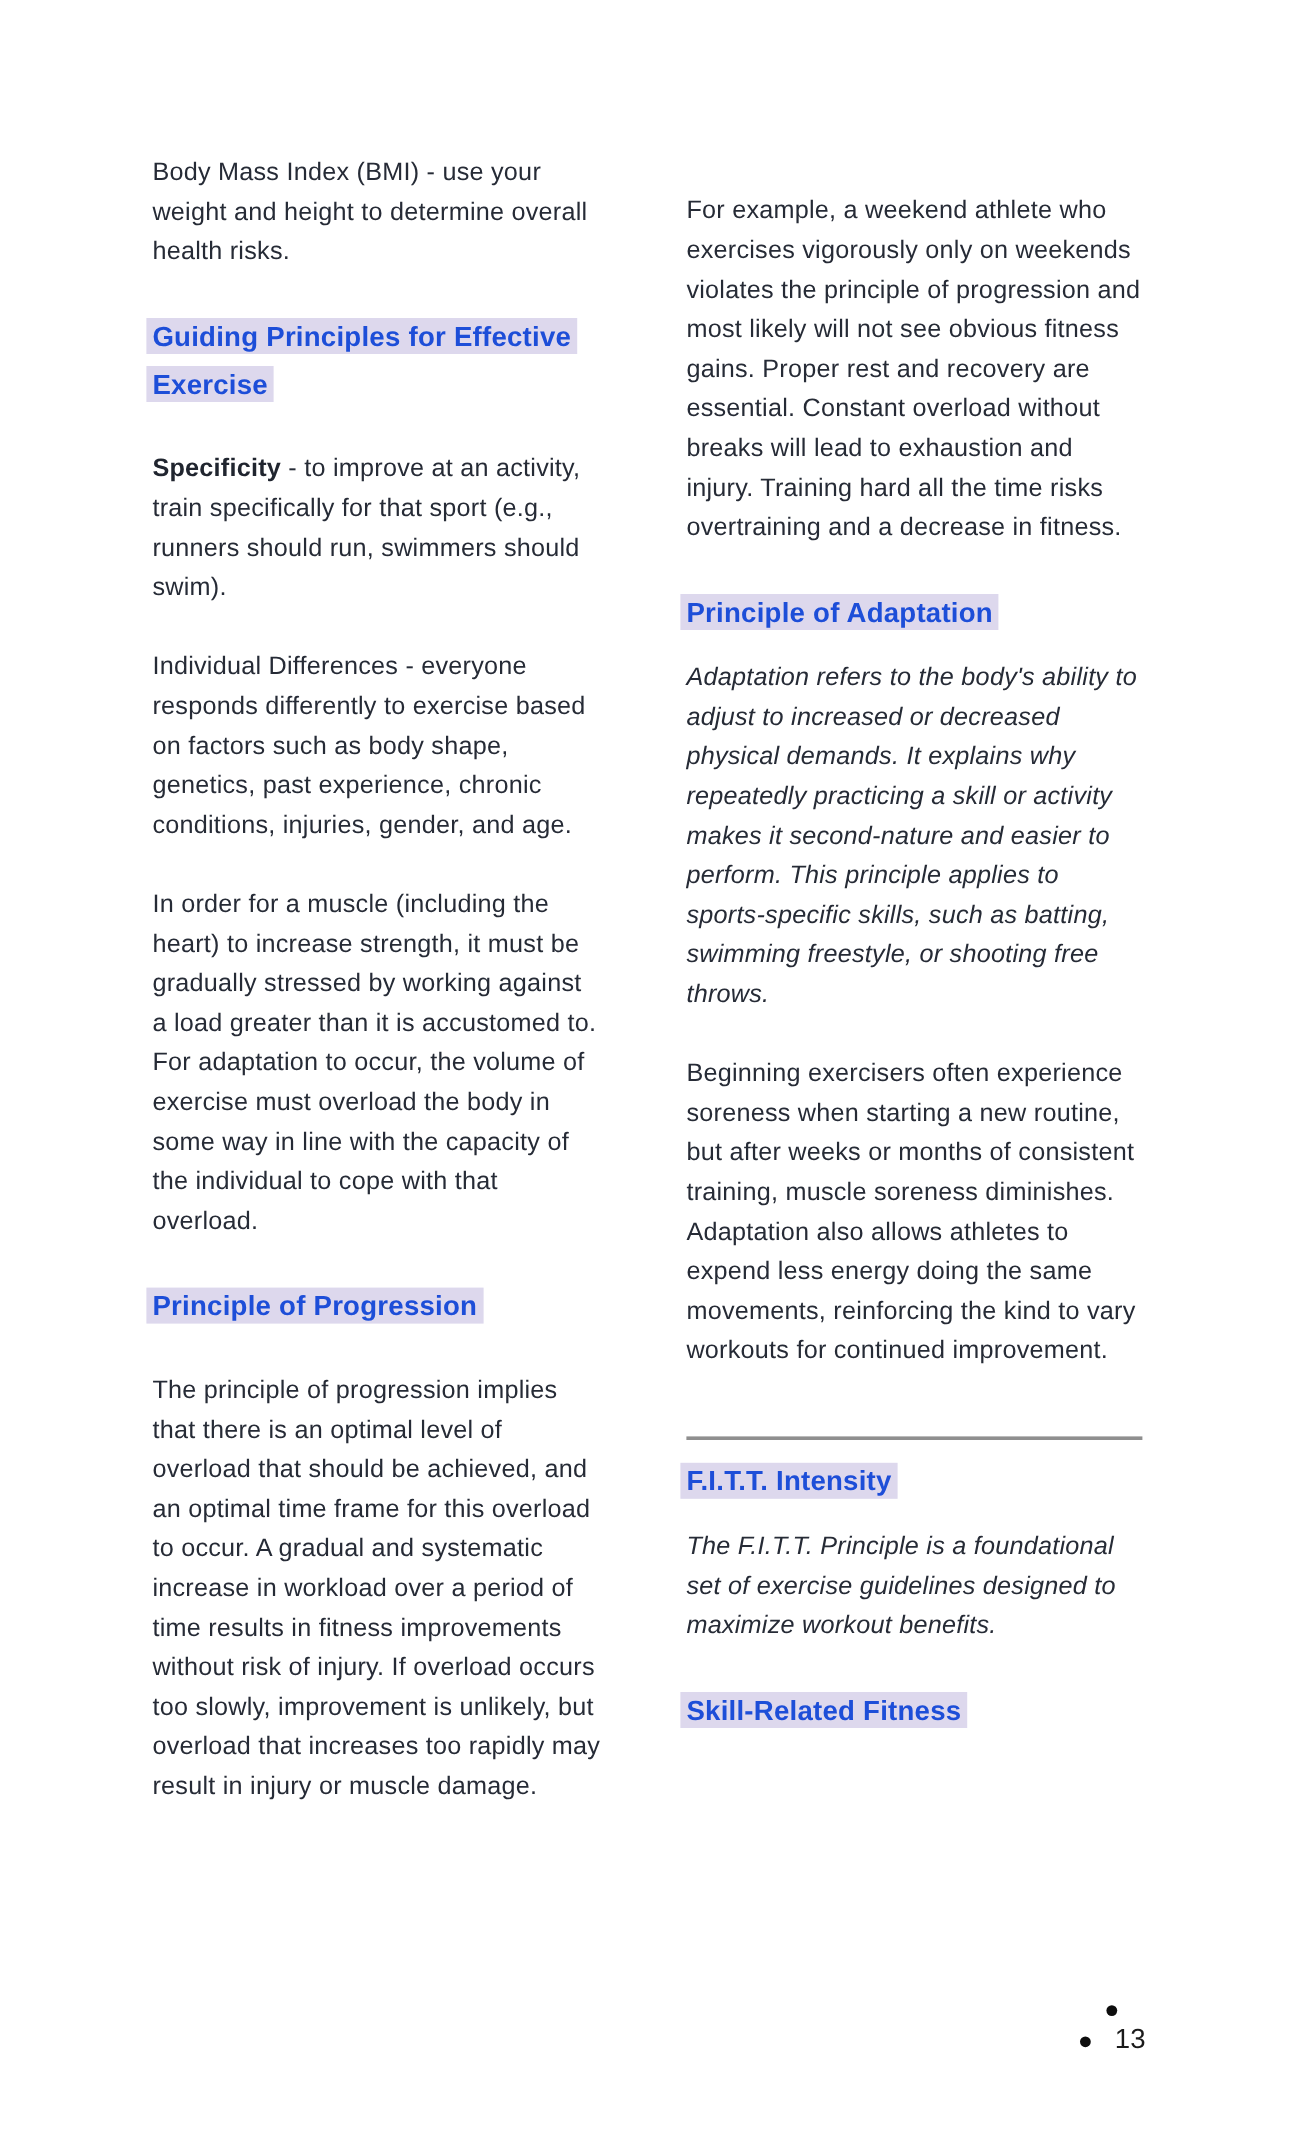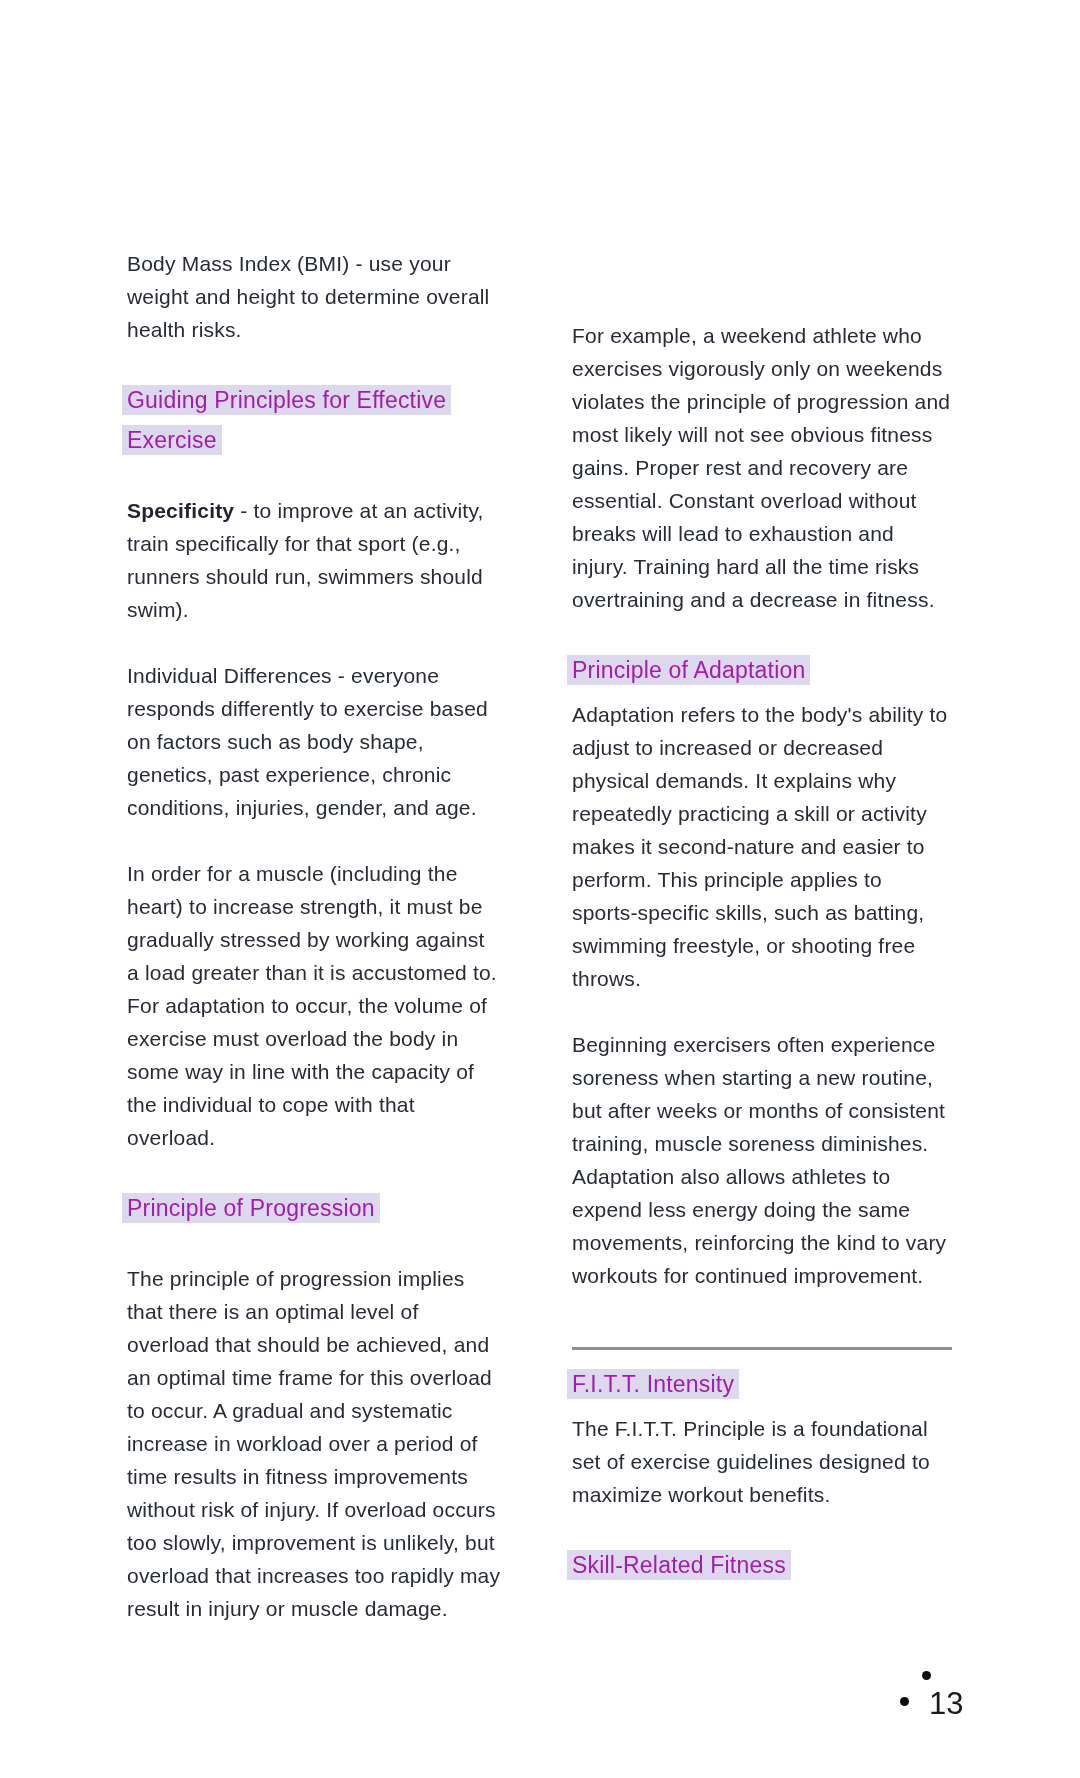--- a/index.html
+++ b/index.html
@@ -14,54 +14,54 @@
     font-family: "Liberation Sans", sans-serif;
     color: #262b36;
     overflow: hidden;
   }
   .page {
     box-sizing: border-box;
     width: 1080px;
     height: 1778px;
     padding: 127px 0 0 127px;
     display: flex;
-    align-items: center;
+    align-items: flex-start;
   }
   .col { min-width: 0; }
   .col-left  { width: 375px; }
   .col-right { width: 380px; margin-left: 70px; padding-top: 32px; }
 
   p.para, .deflist {
     font-size: 21px;
     line-height: 33px;
     margin: 33px 0;
     letter-spacing: 0.2px;
   }
   p.para strong { font-weight: bold; color: #20252f; }
   .defline { line-height: 34px; }
 
   h2.heading {
     font-size: 23px;
     line-height: 40px;
-    font-weight: normal;
-    color: #a21caf;
+    font-weight: bold;
+    color: #1d4ed8;
     margin: 34px 0;
     letter-spacing: 0.2px;
   }
   h2.heading .hl {
     background: #ddd8ed;
     padding: 2px 5px;
     margin-left: -5px;
     white-space: pre-line;
     -webkit-box-decoration-break: clone;
     box-decoration-break: clone;
   }
   .col > :first-child { margin-top: 0; }
   h2.tight { margin-bottom: 0; }
-  h2.tight + p.para, h2.tight + .deflist { margin-top: 8px; }
+  h2.tight + p.para, h2.tight + .deflist { margin-top: 18px; font-style: italic; }
 
   hr.divider {
     border: none;
     border-top: 3px solid #8f8f8f;
     margin: 55px 0 0 0;
     width: 100%;
   }
   hr.divider + h2.heading { margin-top: 14px; }
 
   .footer-dot {
@@ -70,21 +70,21 @@
     height: 9px;
     border-radius: 50%;
     background: #0d0d0d;
   }
   .footer-dot.d1 { left: 922px; top: 1671px; }
   .footer-dot.d2 { left: 900px; top: 1697px; }
   .pagenum {
     position: absolute;
     left: 929px;
     top: 1686px;
-    font-size: 31px;
+    font-size: 23px;
     color: #1a1a1a;
   }
 </style>
 </head>
 <body>
 
 <div class="page">
   <div class="col col-left" id="col-left">
       <p class="para">Body Mass Index (BMI) - use your weight and height to determine overall health risks.</p>
       <h2 class="heading"><span class="hl">Guiding Principles for Effective

